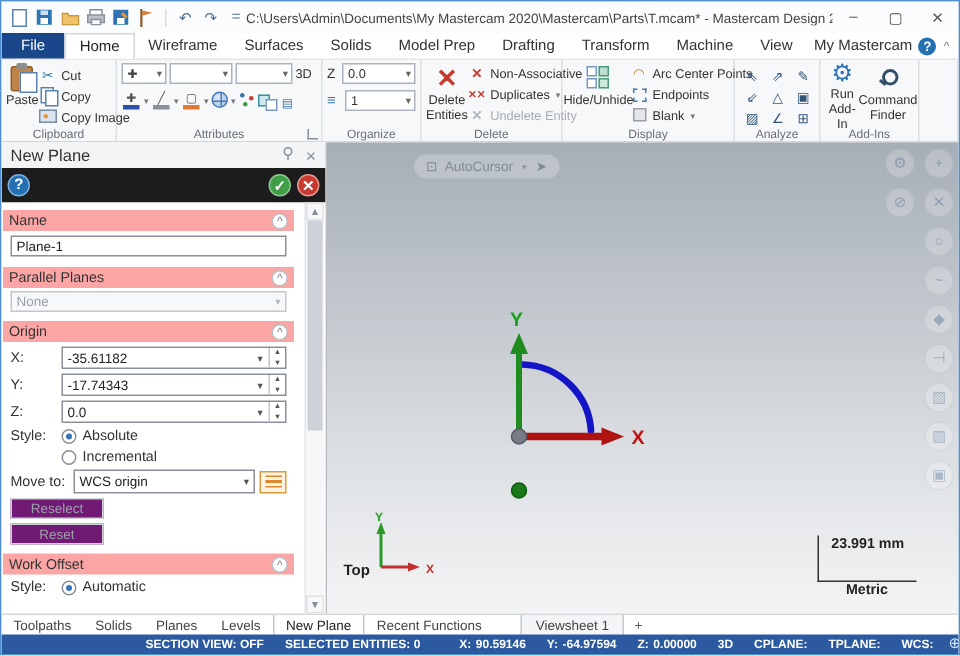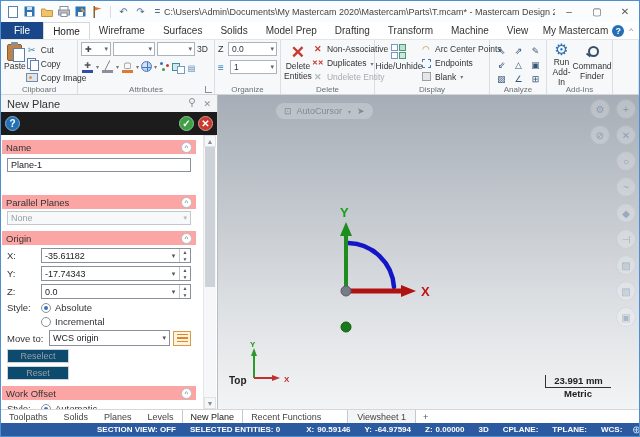--- a/index.html
+++ b/index.html
@@ -93,21 +93,21 @@
   .circ.ok { background:#3f9e46; border:1px solid #8cc892; margin-right:4px; }
   .circ.cancel { background:#c63a2f; border:1px solid #e09992; }
   .black-spacer { flex:1; }
   .panel-tabs { height:18px; background:#1c1c1c; display:flex; align-items:flex-end; padding-left:4px; }
   .ptab { font-size:10px; padding:2px 9px 3px 9px; }
   .ptab.active { background:#fff; color:#1464b4; }
   .ptab.inactive { color:#fff; }
   .panel-body { flex:1; position:relative; background:#fff; padding:2px 20px 0 0; overflow:hidden; }
   .sec-hdr { margin:3px 1px 0 1px; height:14px; background:#fca5a5; display:flex; align-items:center; padding:0 4px; font-size:9.5px; color:#333; }
   .sec-hdr .chev { margin-left:auto; width:11px; height:11px; border:1px solid #b9bdc2; border-radius:50%; background:#fff; color:#777; font-size:8px; line-height:9px; text-align:center; }
-  .fld { margin:2px 6px 17px 6px; height:14px; border:1px solid #8a9099; background:#fff; font-size:9px; color:#222; padding:0 3px; width:calc(100% - 12px); font-family:"Liberation Sans",sans-serif; }
+  .fld { margin:2px 6px 0 6px; height:14px; border:1px solid #8a9099; background:#fff; font-size:9px; color:#222; padding:0 3px; width:calc(100% - 12px); font-family:"Liberation Sans",sans-serif; }
   .ddrow { margin:2px 6px 0 6px; height:14px; border:1px solid #c3c7cc; background:#f7f8f9; display:flex; align-items:center; font-size:9px; color:#9aa0a6; padding-left:3px; }
   .ddrow .dval { flex:1; }
   .ddrow::after { content:"▾"; font-size:7px; color:#b5b9bd; padding:0 3px; }
   .numrow { display:flex; align-items:center; margin:3px 6px 0 6px; }
   .numrow .nlbl { width:34px; font-size:9.5px; color:#333; }
   .numcombo { flex:1; display:flex; align-items:stretch; border:1px solid #8a9099; background:#fff; height:15px; }
   .numcombo .nval { flex:1; font-size:9px; color:#222; padding:2px 0 0 3px; }
   .numcombo .ndd { width:11px; display:flex; align-items:center; justify-content:center; font-size:7px; color:#555; }
   .numcombo .nspin { width:11px; border-left:1px solid #c3c7cc; display:flex; flex-direction:column; }
   .nspin i { flex:1; font-style:normal; font-size:5px; color:#555; text-align:center; line-height:7px; }
@@ -115,37 +115,37 @@
   .radiorow .rlbl { width:34px; }
   .radio { width:10px; height:10px; border:1px solid #8a9099; border-radius:50%; background:#fff; margin-right:4px; position:relative; flex:none; }
   .radio.sel::after { content:""; position:absolute; left:2px; top:2px; width:4px; height:4px; border-radius:50%; background:#3a74b8; }
   .indent { margin-left:40px; }
   .moveto { display:flex; align-items:center; margin:3px 6px 0 6px; }
   .moveto .mlbl { font-size:9.5px; color:#333; width:42px; }
   .moveto .mdd { flex:1; height:16px; border:1px solid #8a9099; background:#fff; display:flex; align-items:center; font-size:9px; color:#222; padding-left:3px; }
   .moveto .mdd::after { content:"▾"; font-size:7px; color:#555; padding:0 3px; margin-left:auto; }
   .burger { width:18px; height:15px; border:1px solid #d89c3c; background:#fdf3e3; margin-left:3px; display:flex; flex-direction:column; justify-content:center; gap:2px; align-items:center; }
   .burger i { width:11px; height:1.5px; background:#e0872a; }
-  .pbtn { margin:3px 0 0 6px; width:62px; height:14px; border:1px solid #d0d3d6; background:#0c4a6e; font-size:9px; color:#9aa0a6; display:flex; align-items:center; justify-content:center; }
+  .pbtn { margin:3px 0 0 6px; width:62px; height:14px; border:1px solid #d0d3d6; background:#701a75; font-size:9px; color:#9aa0a6; display:flex; align-items:center; justify-content:center; }
   .pscroll { position:absolute; top:0; right:1px; width:13px; bottom:0; background:#f6f7f8; border-left:1px solid #e4e6e8; }
   .pscroll .sa { position:absolute; left:0; right:0; height:12px; text-align:center; font-size:7px; color:#8a8f94; line-height:12px; background:#f6f7f8; border:1px solid #e0e2e5; }
   .pscroll .sa.up { top:0; } .pscroll .sa.dn { bottom:0; }
   .pscroll .thumb { position:absolute; left:1px; right:1px; top:12px; height:140px; background:#cdd2d8; }
 
   
   .graphics { position:absolute; top:94px; left:217px; right:0; bottom:27px; background:linear-gradient(#a6adb6, #dfe2e5 70%, #f3f4f5); overflow:hidden; }
   .gx-svg { position:absolute; left:0; top:0; }
   .autocursor { position:absolute; left:58px; top:8px; height:16px; display:flex; align-items:center; gap:5px; padding:0 8px; background:rgba(246,248,250,0.45); border-radius:8px; opacity:0.55; font-size:9px; color:#5a6a7c; }
   .autocursor .acg { font-size:9px; }
   .strip { position:absolute; right:3px; top:4px; display:flex; flex-direction:column; gap:6px; align-items:flex-end; opacity:0.4; }
   .strip-row { display:flex; gap:6px; }
   .sbtn { width:20px; height:20px; border-radius:50%; background:rgba(255,255,255,0.55); border:1px solid rgba(90,110,140,0.25); color:#5a7ba0; font-size:10px; display:flex; align-items:center; justify-content:center; }
   .view-label { position:absolute; left:11px; bottom:23px; font-size:10px; font-weight:bold; color:#222; }
   .scalebox { position:absolute; right:28px; bottom:10px; width:66px; text-align:center; }
-  .scalebox .sv { font-size:9.5px; font-weight:bold; color:#222; border-bottom:1px solid #333; border-left:1px solid #333; padding-bottom:1px; }
+  .scalebox .sv { font-size:9.5px; font-weight:bold; color:#222; border-bottom:1px solid #333; border-left:1px solid #333; padding-bottom:19px; }
   .scalebox .su { font-size:9.5px; font-weight:bold; color:#222; }
 
   
   .bottomtabs { position:absolute; left:0; right:0; bottom:13px; height:14px; background:#fff; border-top:1px solid #d4d7da; display:flex; align-items:stretch; font-size:9px; color:#444; }
   .btab { padding:0 8px; display:flex; align-items:center; }
   .btab.active { border-left:1px solid #c5c8cc; border-right:1px solid #c5c8cc; color:#222; }
   .vsheet { margin-left:18px; border-left:1px solid #c5c8cc; border-right:1px solid #c5c8cc; background:#f4f5f6; padding:0 9px; display:flex; align-items:center; }
   .vplus { padding:0 7px; display:flex; align-items:center; color:#555; }
 
   

